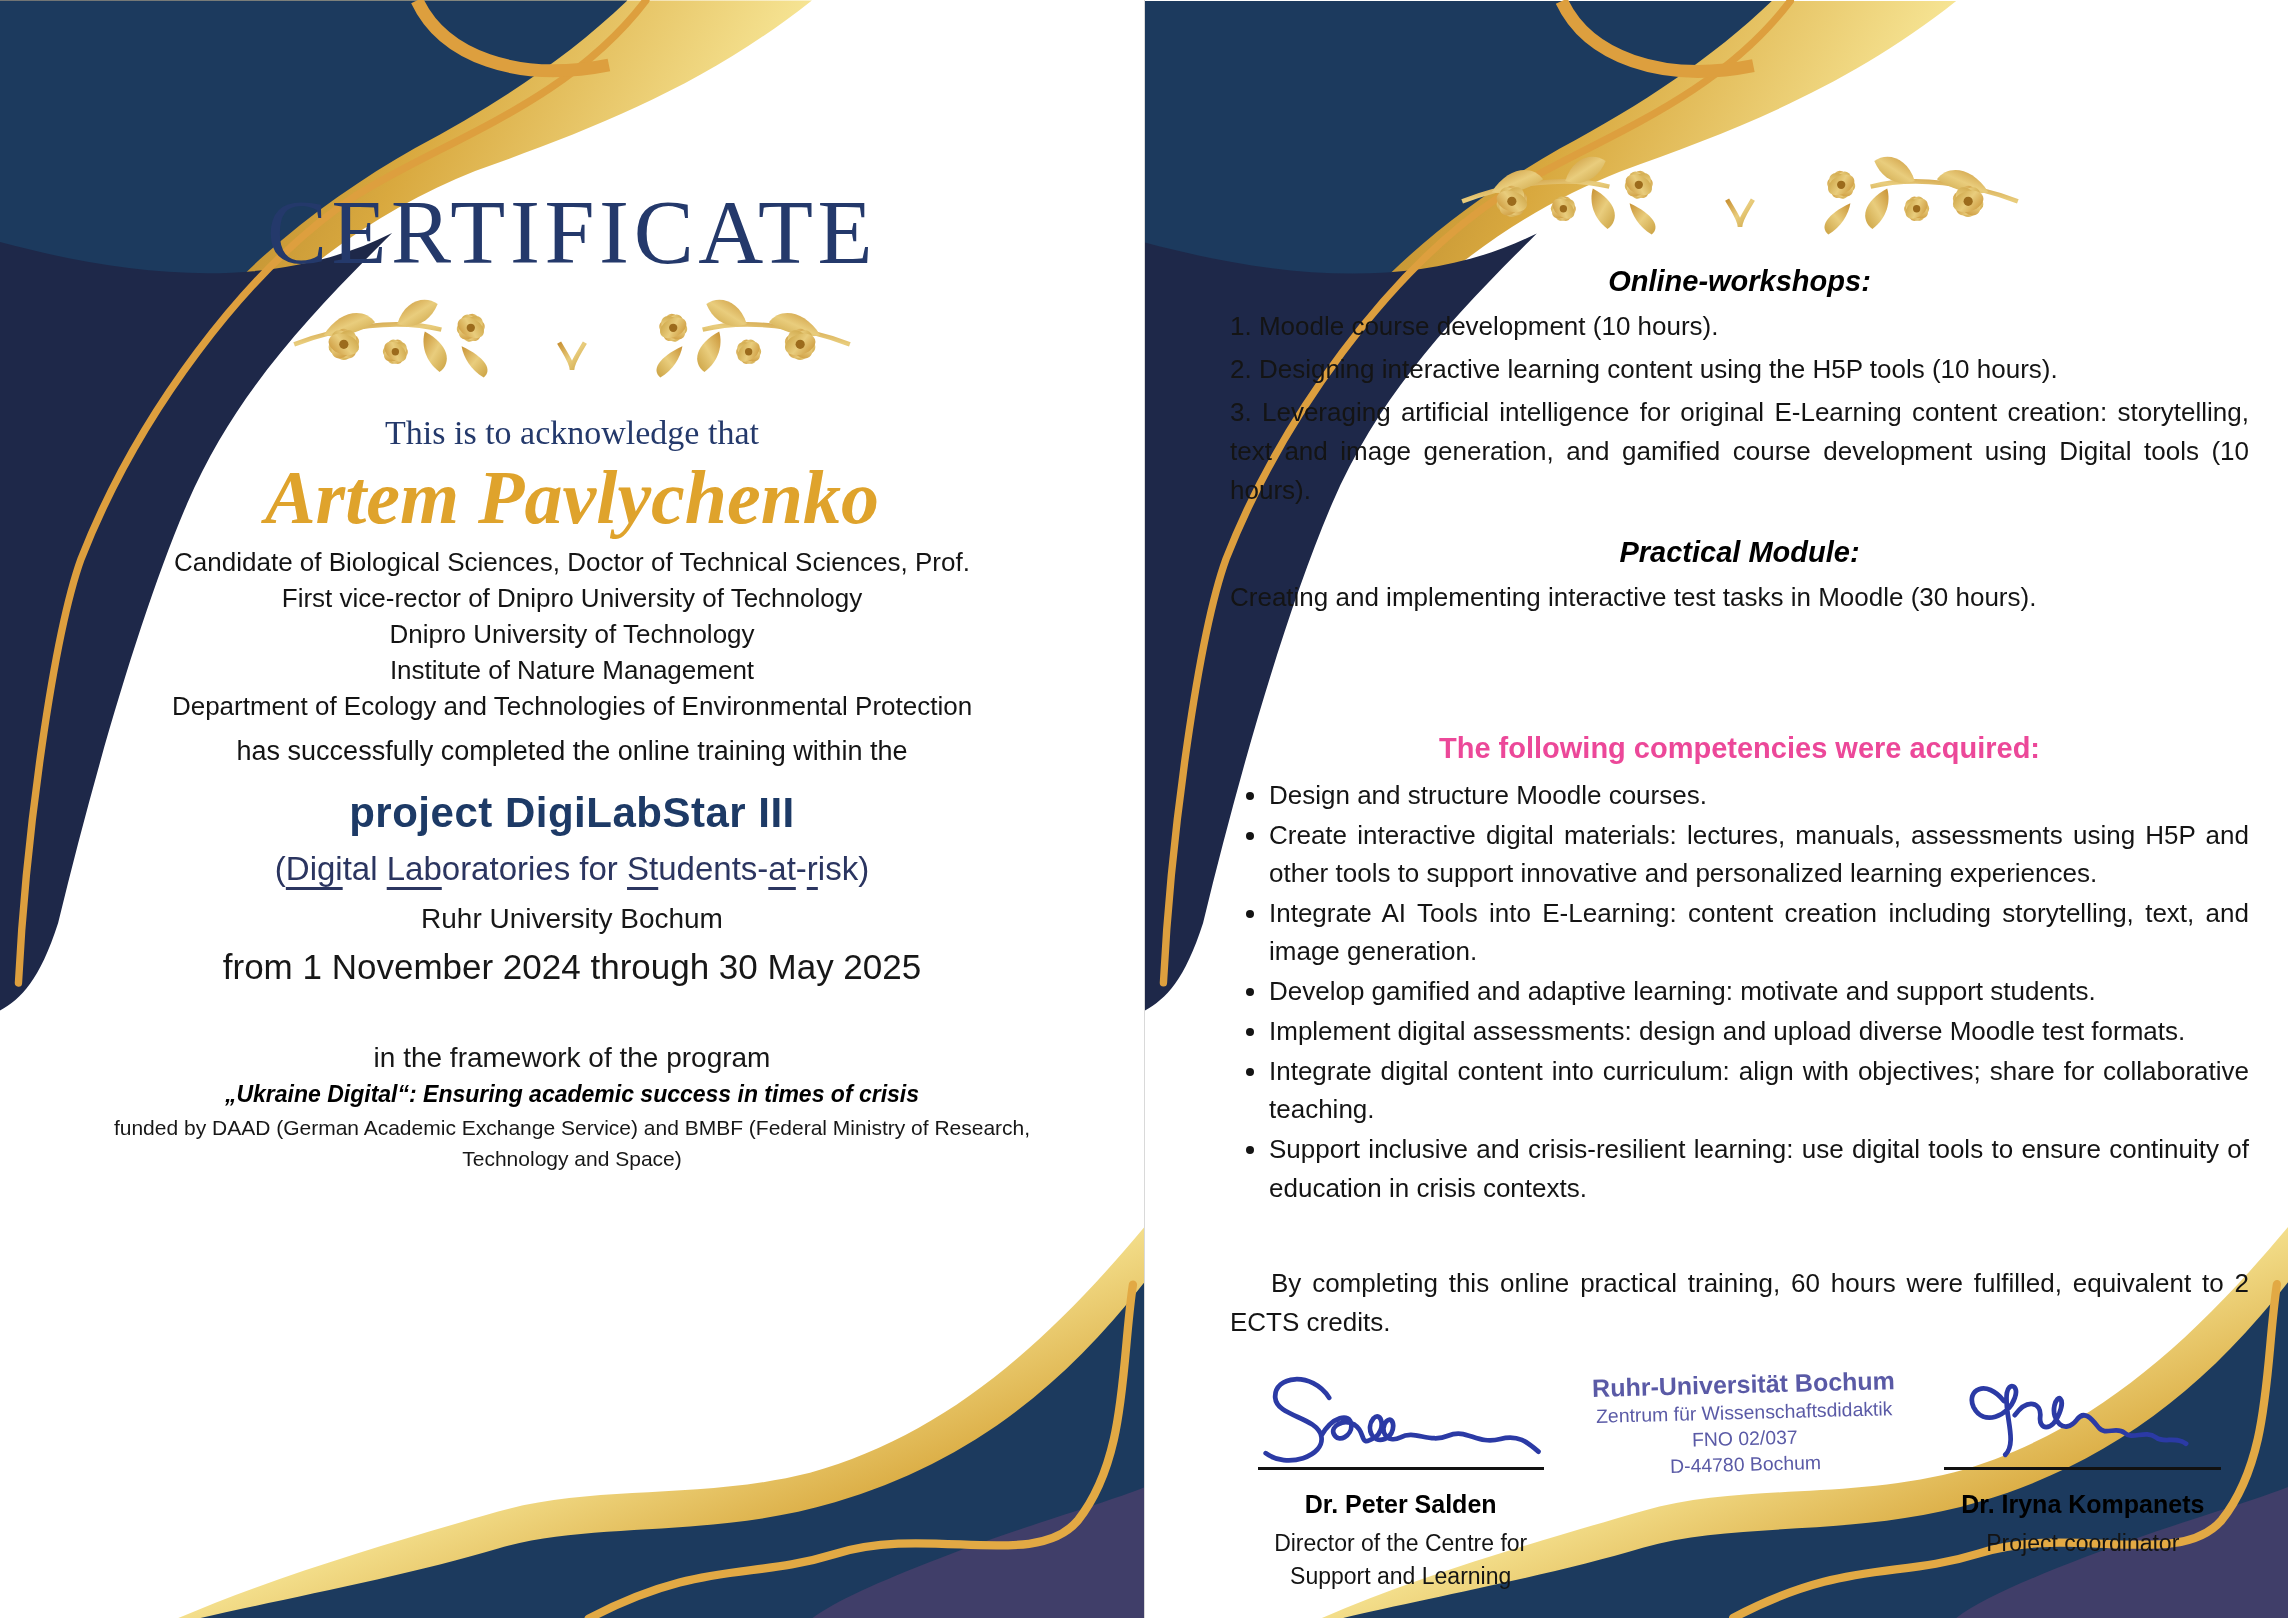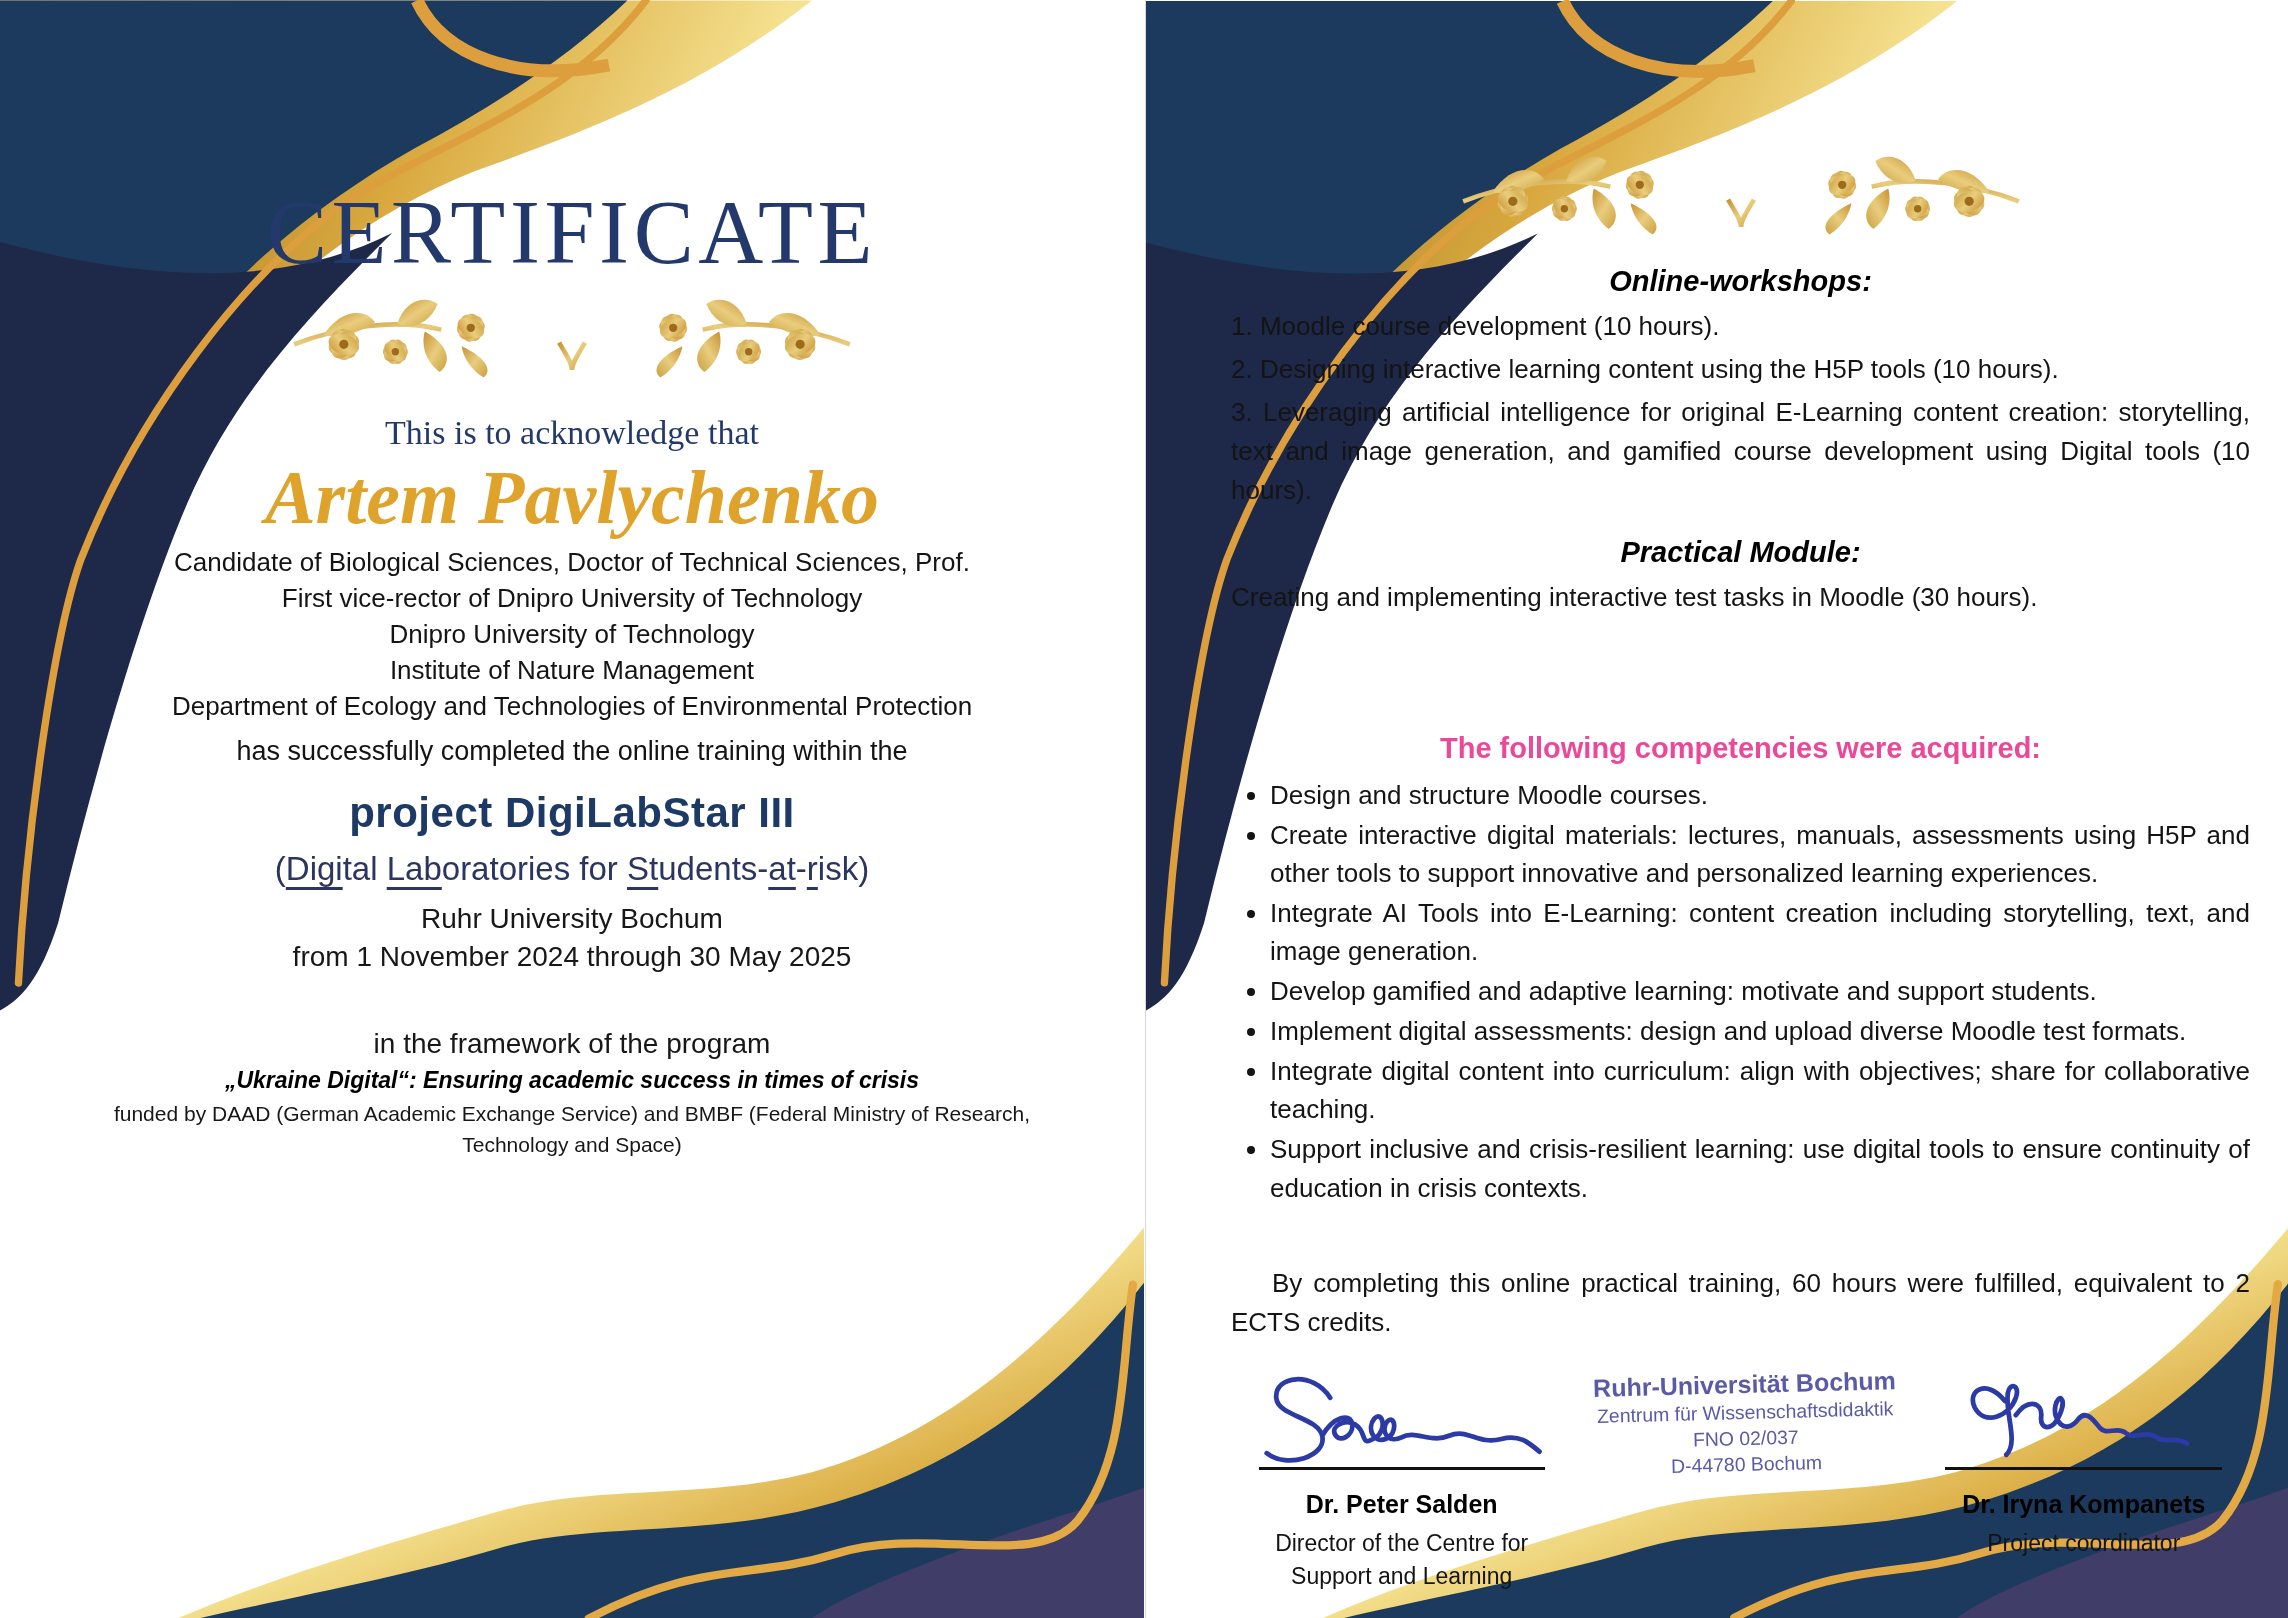--- a/index.html
+++ b/index.html
@@ -1,20 +1,20 @@
 <!DOCTYPE html>
 <html style="font-size:14.8px"><head>
 <meta charset="utf-8">
 <style>
   html,body{margin:0;padding:0;}
   body{
     width:2289px;height:1619px;overflow:hidden;background:#ffffff;
     font-family:"Liberation Sans",sans-serif;color:#171717;
   }
-  .sheet{display:flex;width:2289px;height:1352px;justify-content:space-between;}
+  .sheet{display:flex;width:2289px;height:1352px;}
   .page{position:relative;width:1144px;height:1619px;background:#fff;overflow:hidden;}
   .page.right{border-left:0.9px solid #d9d9d9;box-sizing:border-box;}
   .deco{position:absolute;inset:0;width:100%;height:100%;pointer-events:none;}
   .content{position:relative;z-index:2;height:100%;box-sizing:border-box;}
 
   
   .l-content{text-align:center;padding:0 65px;}
   .cert-title{
     margin-top:183px;font-family:"Liberation Serif",serif;font-weight:400;
     font-size:90px;letter-spacing:4.6px;color:#24396b;line-height:1.1;
@@ -24,21 +24,21 @@
   .recipient{
     margin-top:1.8px;font-family:"Liberation Serif",serif;font-style:italic;font-weight:bold;
     font-size:76px;color:#dfa32c;line-height:1.15;
   }
   .details{margin:4px auto 0;max-width:951px;font-size:26px;line-height:1.38;color:#141414;}
   .completion{margin-top:11px;font-size:27px;color:#141414;}
   .proj-title{margin-top:22px;font-size:42px;font-weight:bold;color:#1d3a66;letter-spacing:0.5px;}
   .proj-sub{margin-top:13px;font-size:33px;color:#2b3560;}
   .proj-sub span.u{text-decoration:underline;text-decoration-thickness:2.8px;text-underline-offset:6.5px;}
   .inst{margin-top:14.8px;font-size:28px;}
-  .dates{margin-top:6px;font-size:28px;}
+  .dates{margin-top:12px;font-size:35px;}
   .framework{margin-top:55px;font-size:28px;}
   .program{margin-top:7.4px;font-size:23px;font-weight:bold;font-style:italic;color:#000;}
   .funding{margin:5.5px auto 0;max-width:1034px;font-size:21px;line-height:1.45;}
 
   
   .r-content{padding:0 39px 0 85px;}
   .r-orn{text-align:center;margin-top:148px;}
   .ws-head,.pm-head{
     text-align:center;font-size:29px;font-weight:bold;font-style:italic;color:#000;margin-top:22px;
   }

